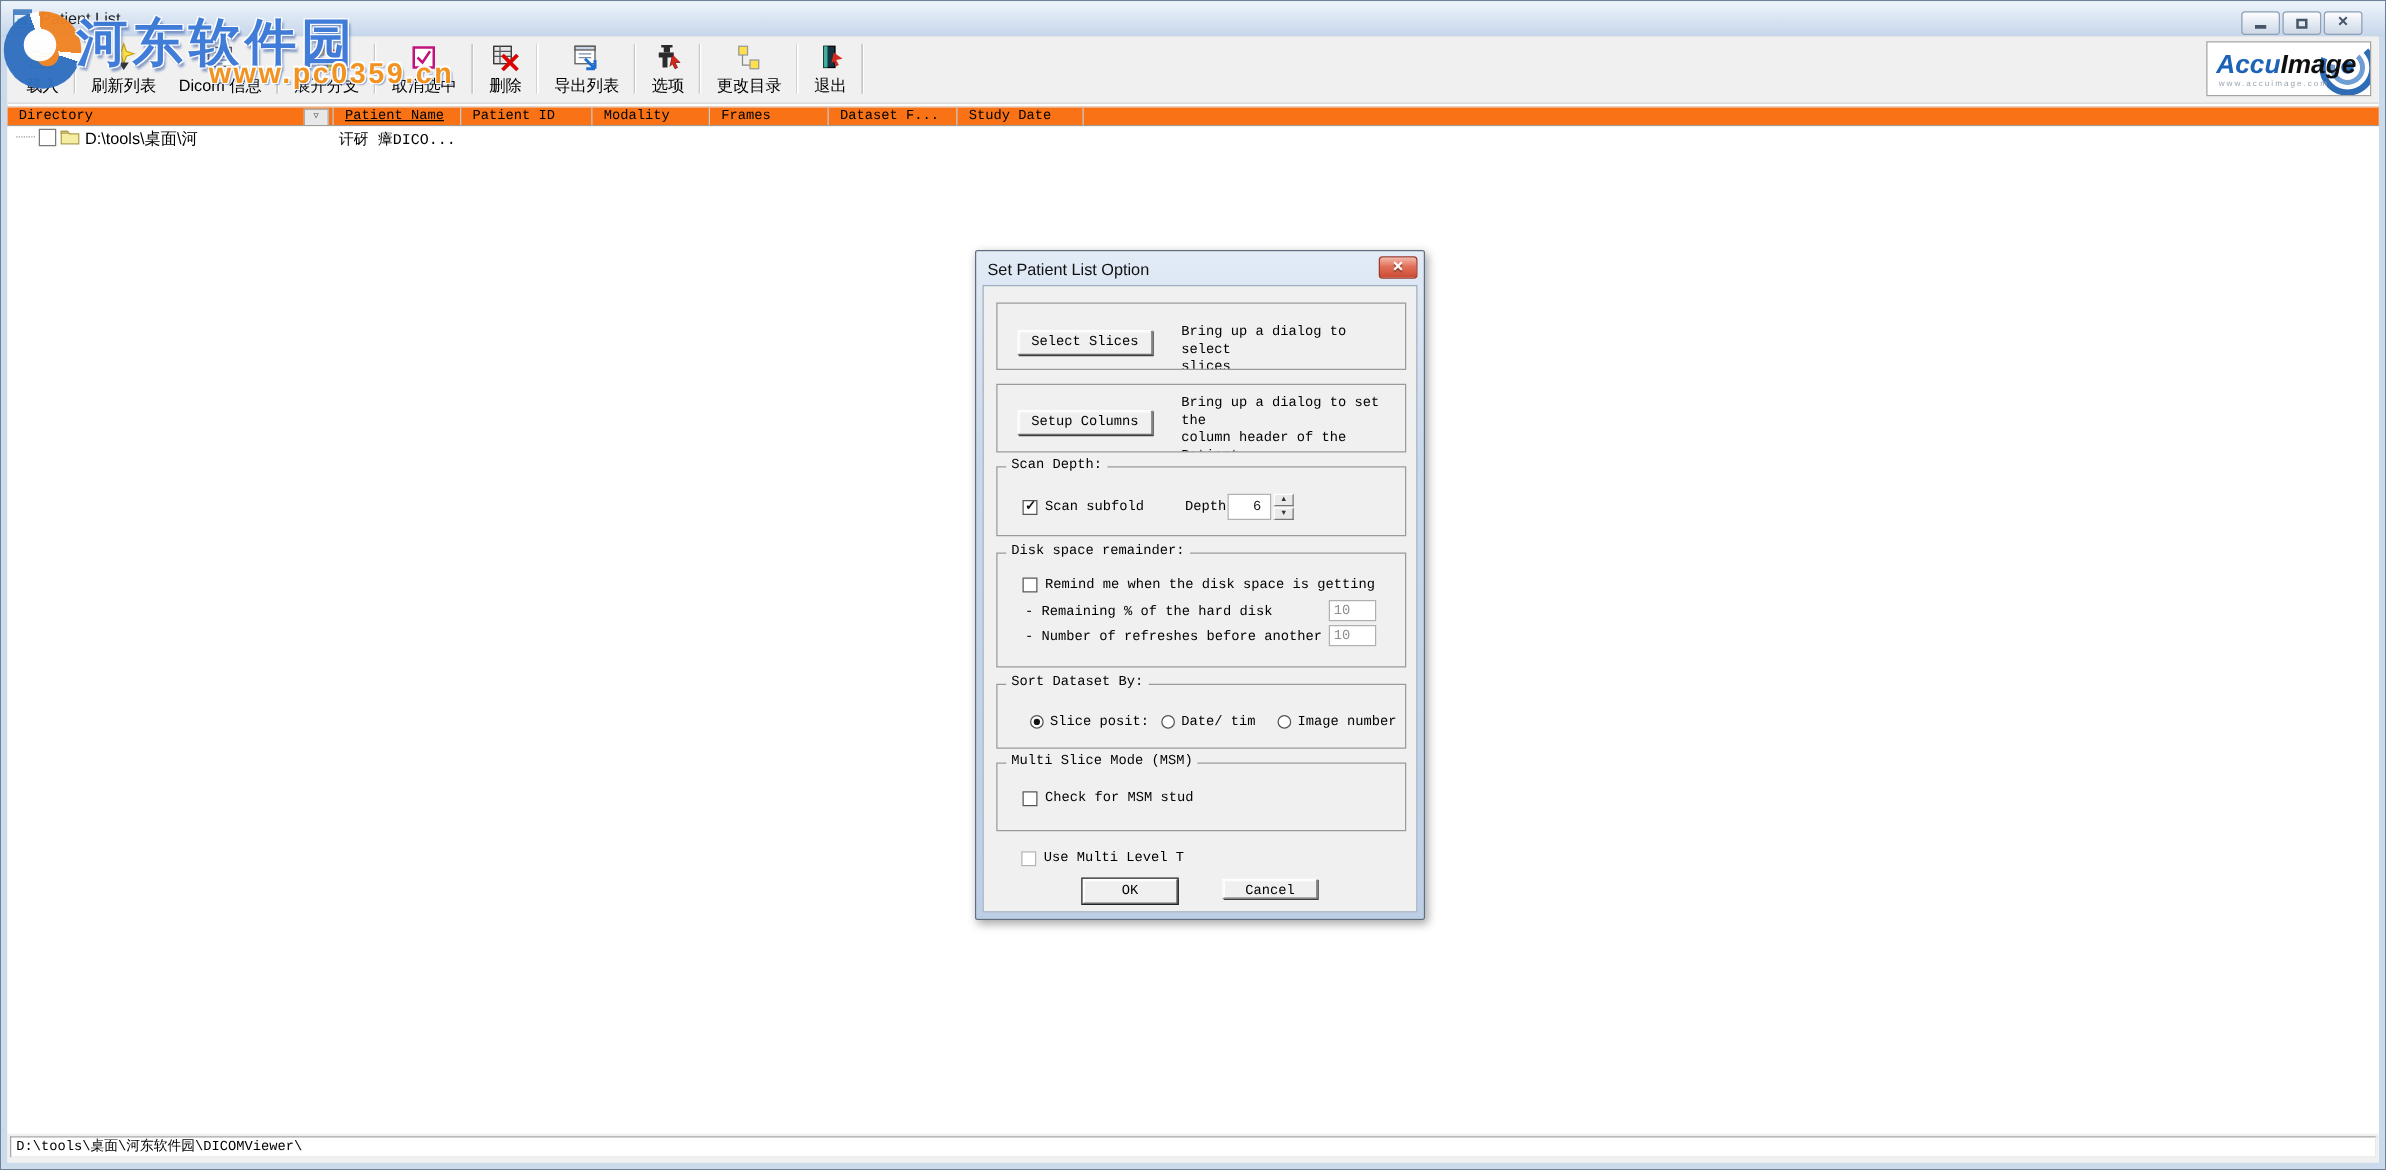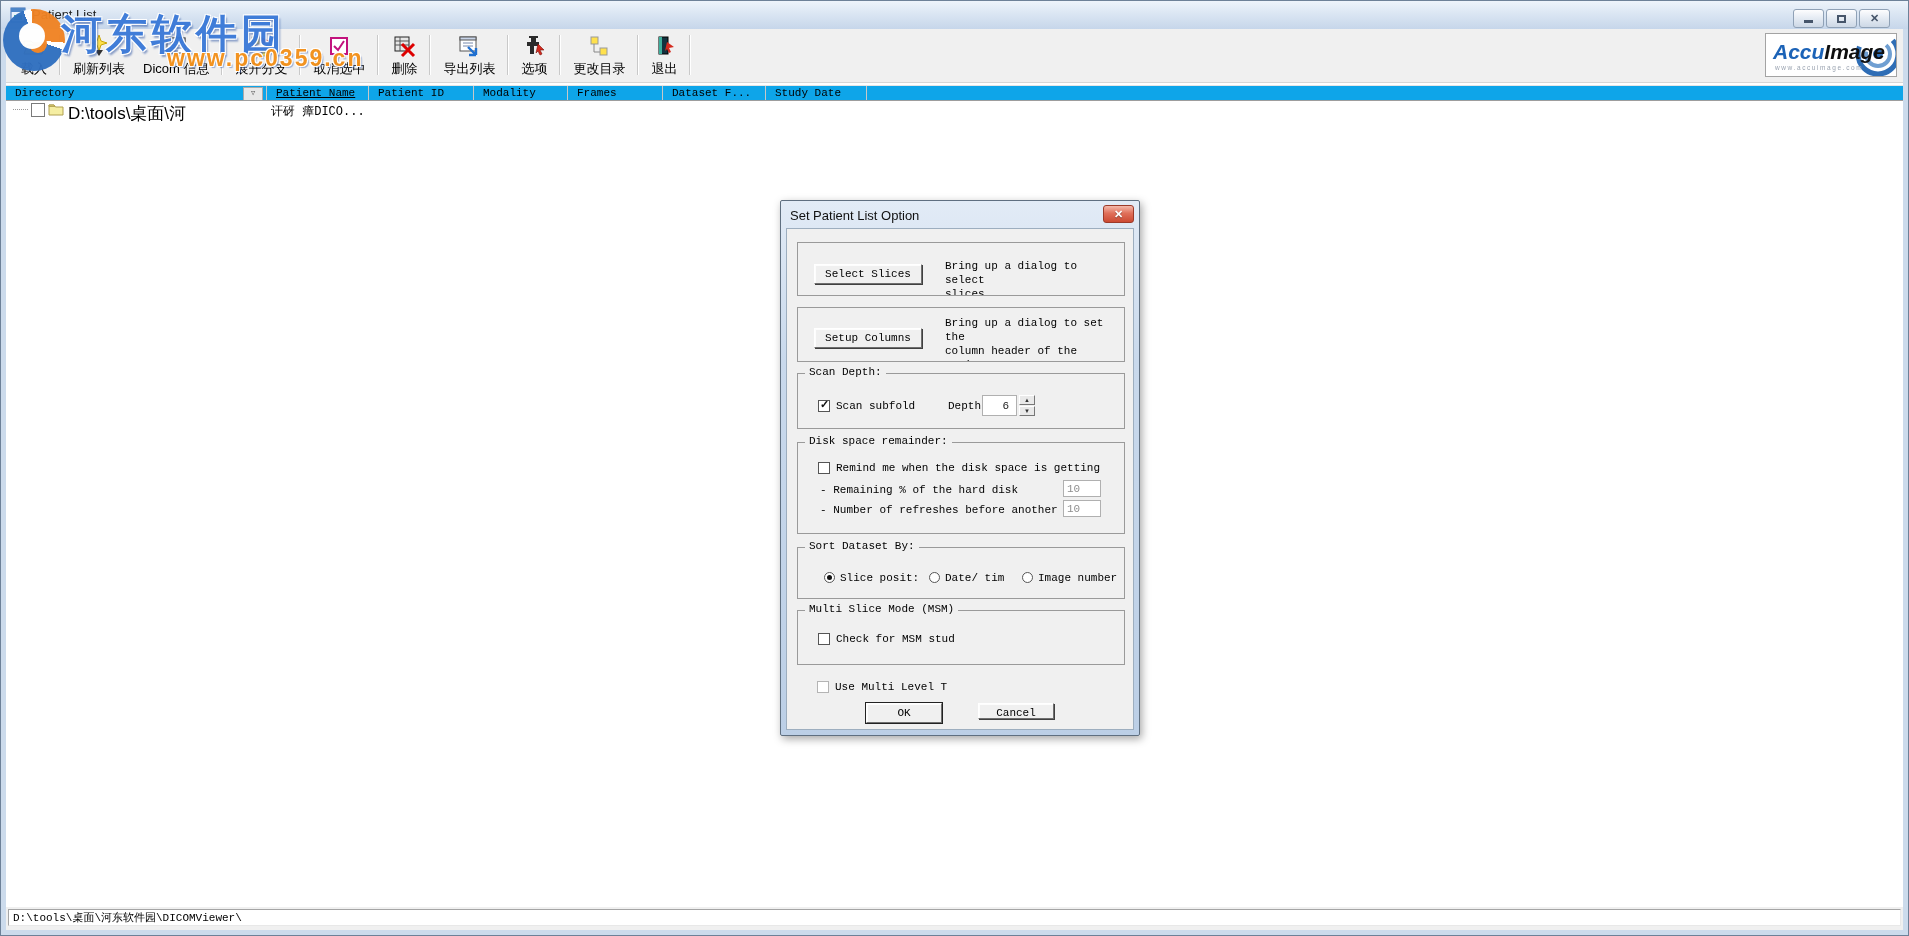--- a/index.html
+++ b/index.html
@@ -35,33 +35,33 @@
   .tb-btn .tlabel{font-size:13px;color:#000;margin-top:2px;white-space:nowrap;}
   .tb-sep{width:2px;margin:6px 3px 7px;background:linear-gradient(to right,#c9c9c9 50%,#ffffff 50%);}
   .brand-logo{position:absolute;right:6px;top:4px;width:132px;height:44px;background:#fff;
      border:1px solid #a3a3a3;box-sizing:border-box;overflow:hidden;}
   .brand-text{position:absolute;left:7px;top:6px;font-size:21px;font-weight:bold;color:#0f0f0f;letter-spacing:0;font-style:italic;}
   .brand-blue{color:#1c63b7;}
   .brand-url{position:absolute;left:9px;top:30px;font-size:6.5px;letter-spacing:1.6px;color:#9aa3b0;}
   .brand-swirl{position:absolute;right:-6px;top:-4px;}
 
   
-  .table-header{position:absolute;left:5px;top:84px;right:5px;height:16px;background:#0ea5e9;
+  .table-header{position:absolute;left:5px;top:84px;right:5px;height:16px;background:#f97316;
      border-top:1px solid #e6e6e6;border-bottom:1px solid #9d9d9d;display:flex;box-sizing:border-box;}
   .th{font-family:"Liberation Mono", monospace;font-size:11px;color:#000;line-height:14px;
      padding-left:9px;border-right:1px solid #c8c8c8;box-sizing:border-box;position:relative;
      white-space:nowrap;overflow:hidden;}
   .sort-box{position:absolute;right:3px;top:1px;width:18px;height:12px;background:#e8e8e8;
      border:1px solid #aaa;font-size:7px;line-height:10px;text-align:center;color:#555;}
   .list-area{position:absolute;left:5px;top:100px;right:5px;bottom:28px;background:#fff;}
   .tree-row{position:relative;height:17px;}
   .tree-dots{position:absolute;left:7px;top:8px;width:15px;border-top:1px dotted #9a9a9a;}
   .row-check{position:absolute;left:25px;top:2px;width:12px;height:12px;background:#fff;border:1px solid #7a7a7a;}
   .row-folder{position:absolute;left:42px;top:2px;}
-  .row-dir{position:absolute;left:62px;top:1px;font-size:17px;color:#000;white-space:nowrap;}
+  .row-dir{position:absolute;left:62px;top:1px;font-size:13px;color:#000;white-space:nowrap;}
   .row-pname{position:absolute;left:265px;top:2px;font-family:"Liberation Mono", monospace;font-size:12px;color:#000;white-space:nowrap;}
 
   
   .statusbar{position:absolute;left:5px;right:5px;bottom:5px;height:23px;background:#f0f0f0;box-sizing:border-box;padding:2px;}
   .status-field{height:17px;background:#fff;border:1px solid #a5a5a5;border-bottom-color:#e8e8e8;border-right-color:#e8e8e8;
      font-family:"Liberation Mono", monospace;font-size:11px;line-height:16px;padding-left:4px;color:#000;box-sizing:border-box;}
 
   
   .watermark{position:absolute;left:0;top:4px;width:430px;height:72px;pointer-events:none;z-index:40;opacity:.96;}
   .wm-circle{position:absolute;left:2px;top:4px;width:62px;height:62px;border-radius:50%;

